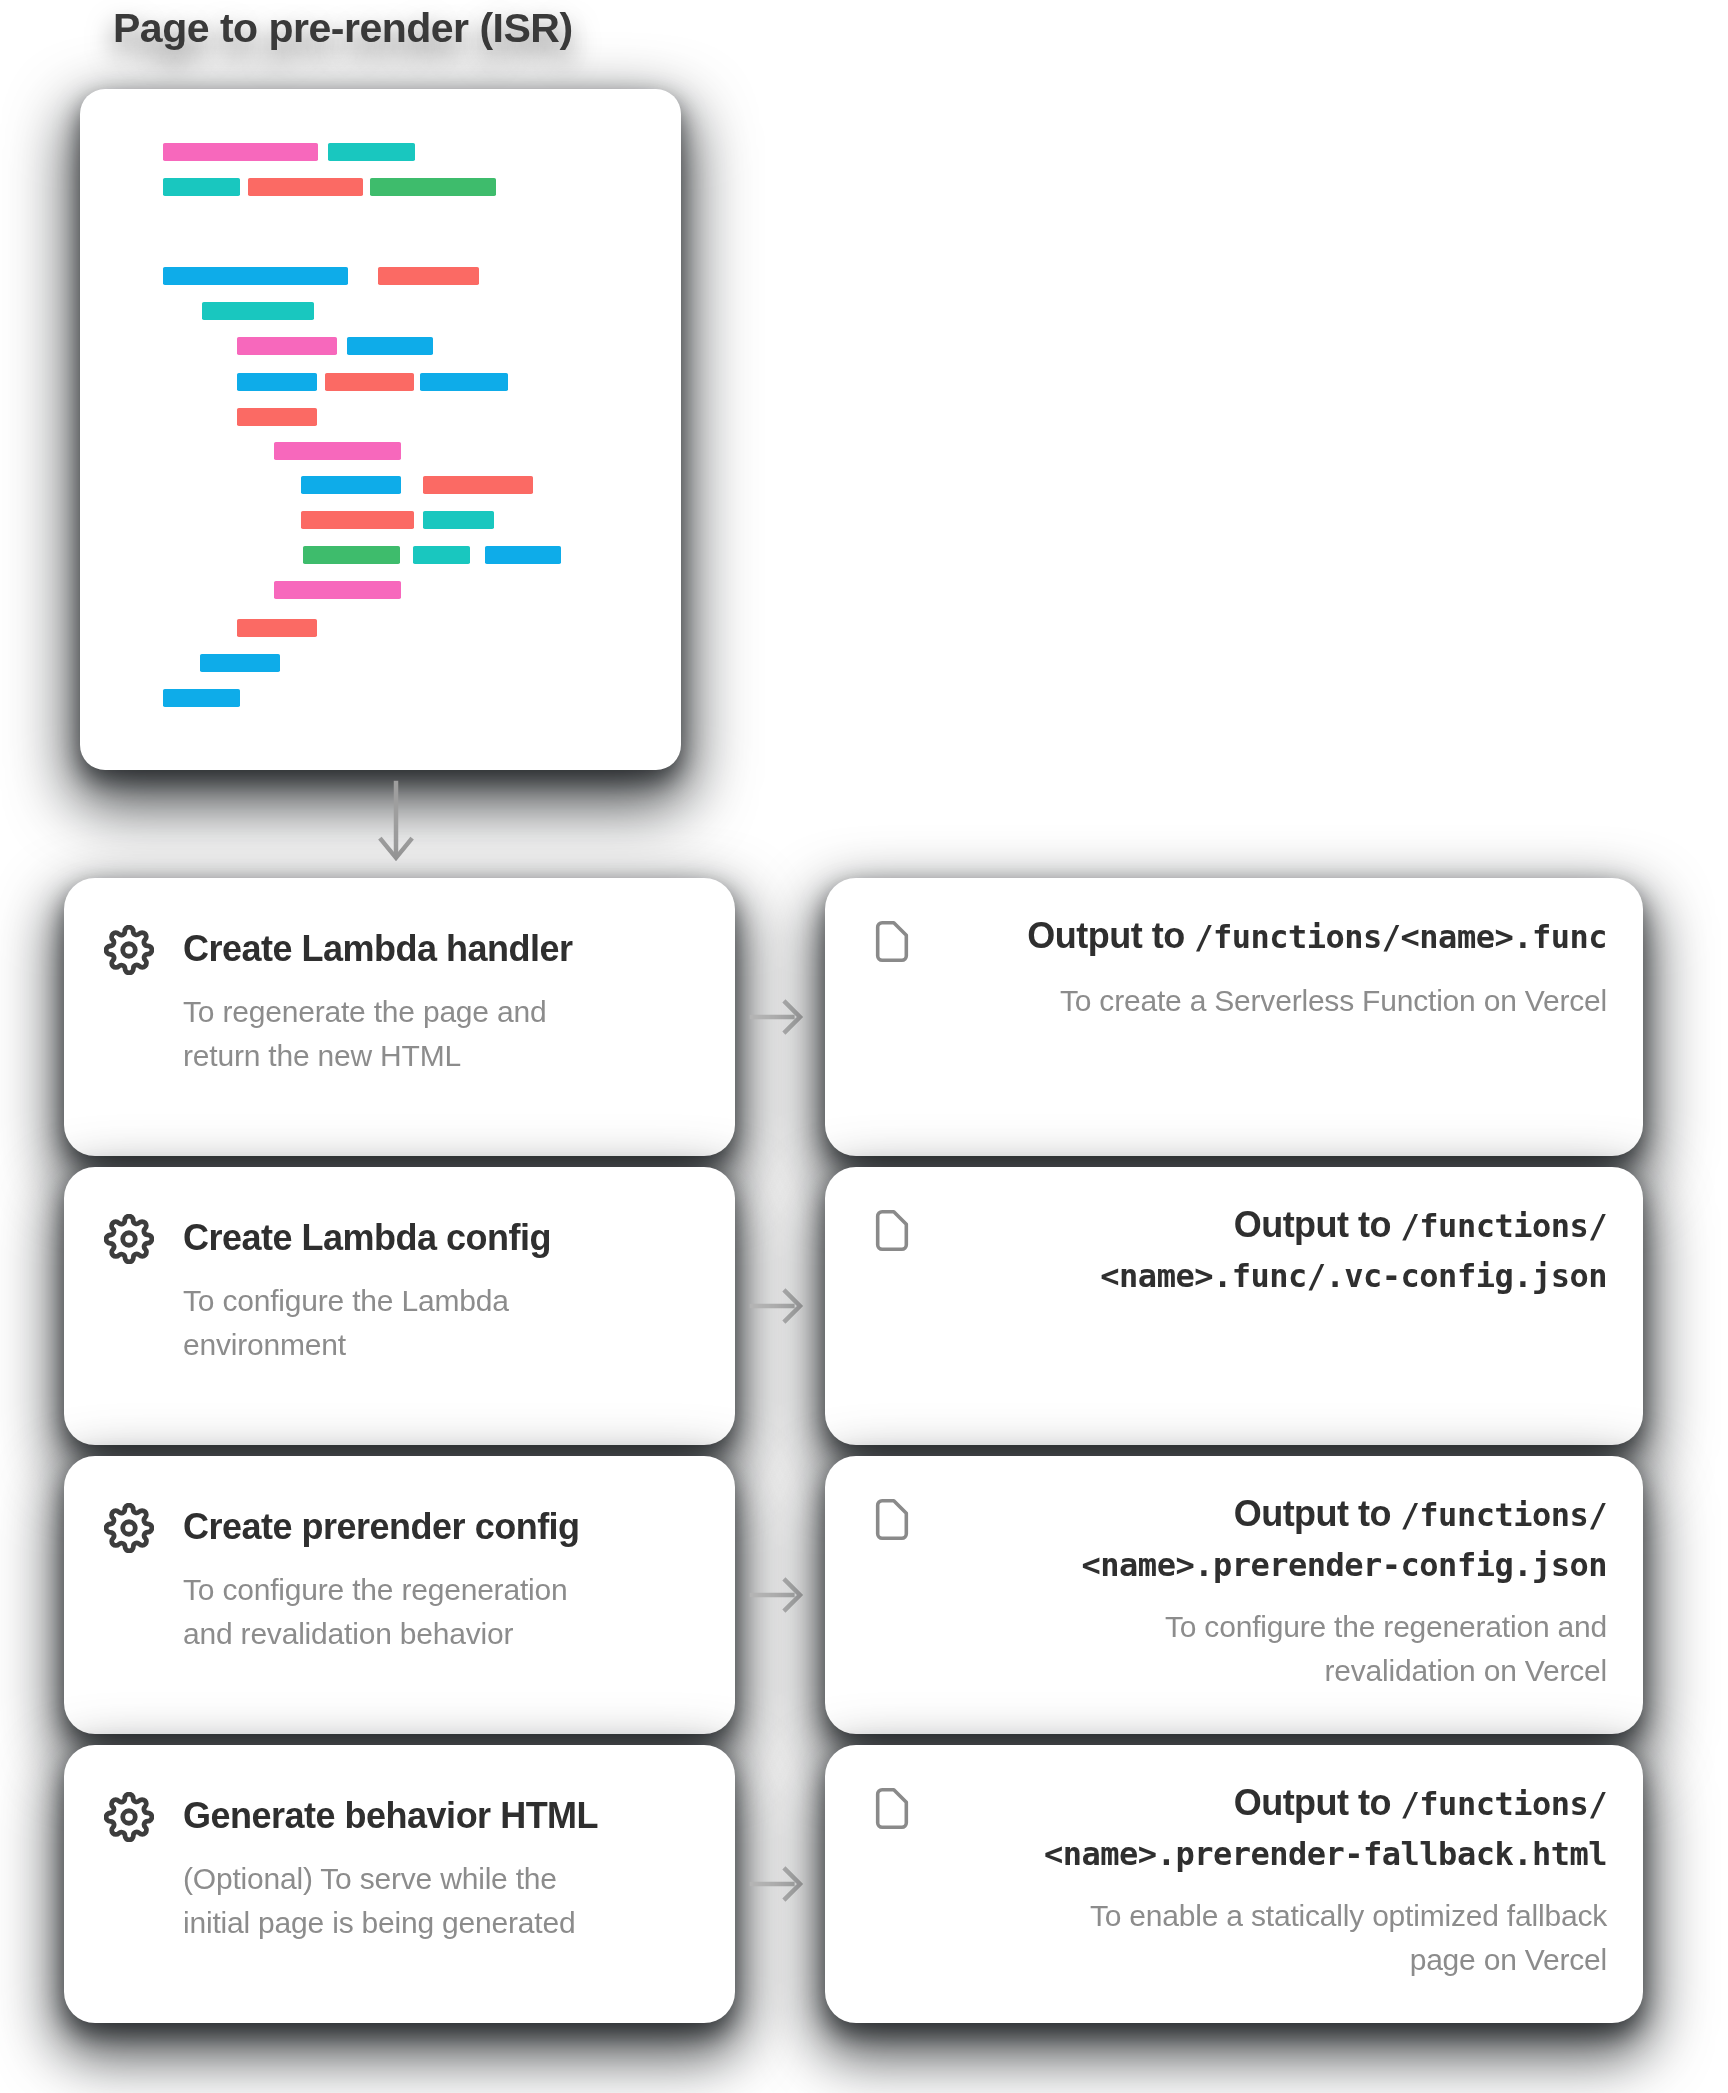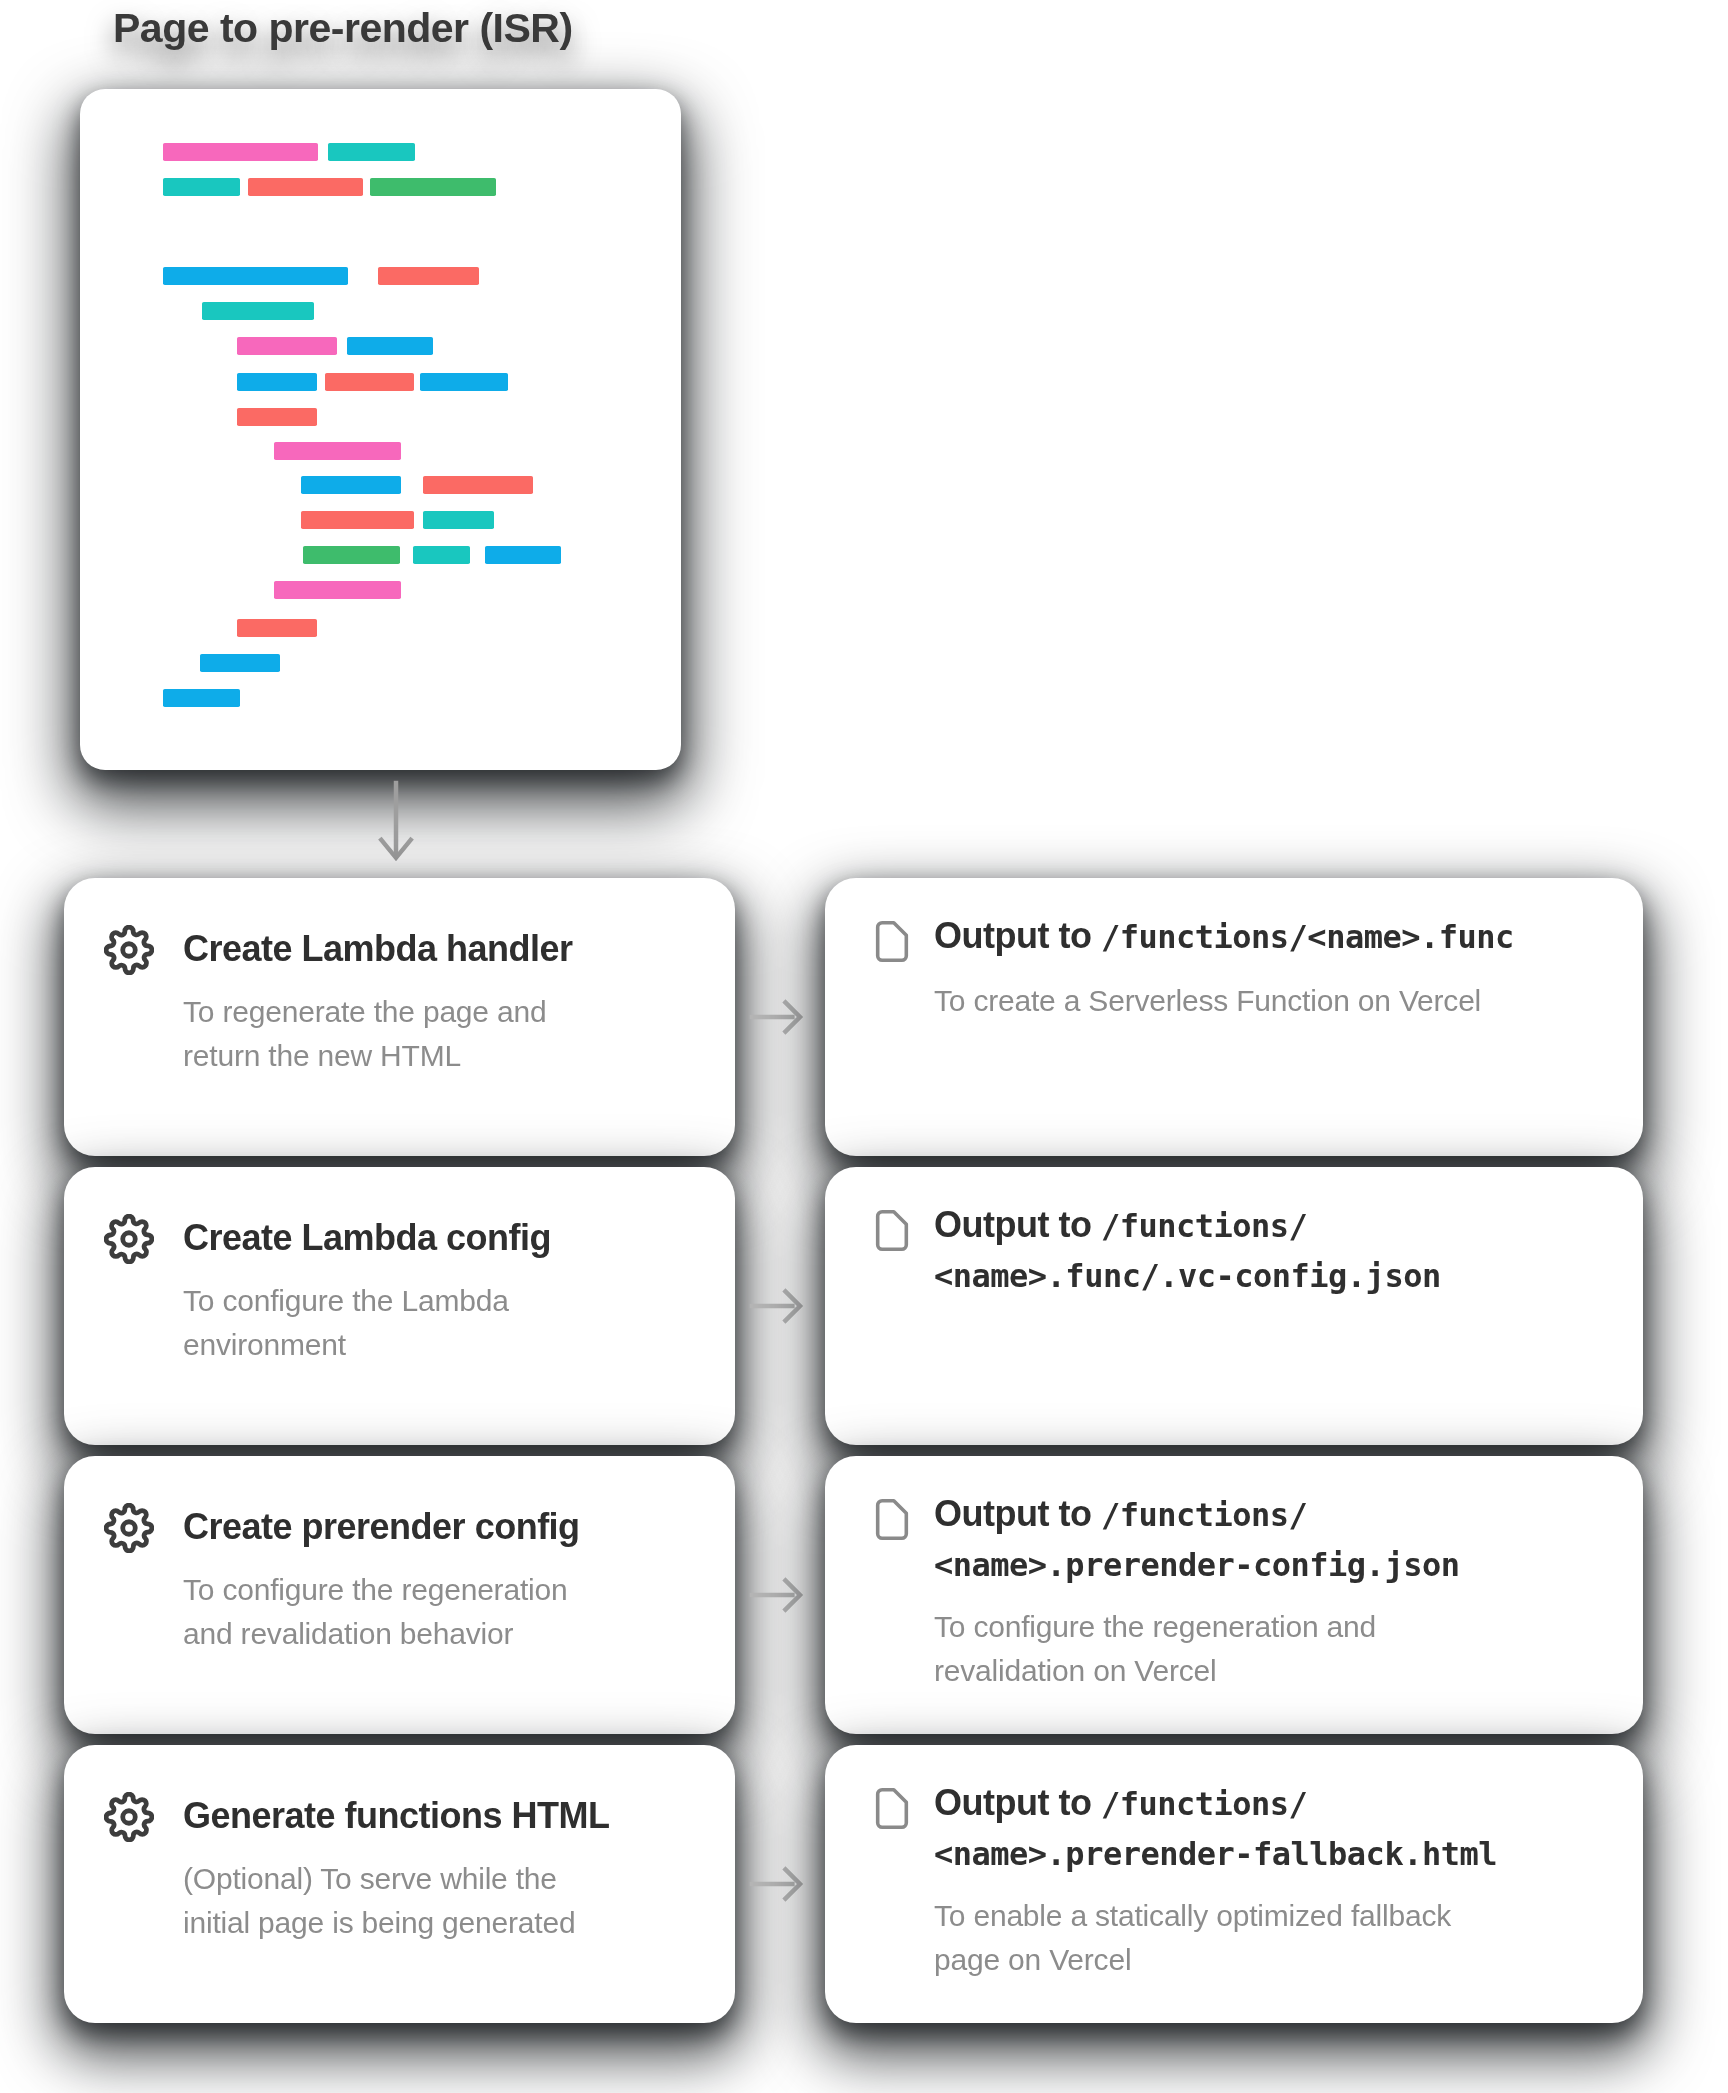--- a/index.html
+++ b/index.html
@@ -20,21 +20,21 @@
   }
   .code-bar{position:absolute;height:18px;border-radius:1.8px;}
   .down-arrow{position:absolute;left:369px;top:779px;}
   .flow-row{position:absolute;left:64px;width:1588px;height:278px;}
   .card{
     position:absolute;top:0;height:278px;background:#ffffff;border-radius:31px;
     box-shadow:0 10.8px 23.4px rgba(6,10,12,0.55),0 25px 58px 7.2px rgba(6,10,12,0.72);
     box-sizing:border-box;display:flex;align-items:flex-start;
   }
   .step-card{left:0;width:671px;padding:49px 32px 0 40px;}
-  .out-card{left:761px;width:818px;padding:31px 36px 0 50px;}
+  .out-card{left:761px;width:818px;padding:31px 36px 0 50px;text-align:right;}
   .icon{flex:0 0 auto;}
   .gear-wrap{margin-right:29px;margin-top:-1.8px;}
   .file-wrap{margin-right:25px;margin-top:10.8px;}
   .card-text{flex:1 1 auto;min-width:0;}
   .step-text{max-width:455px;}
   .card-title{
     font-size:36px;font-weight:700;color:#2f2f2f;letter-spacing:-0.5px;line-height:1.2;
   }
   .out-title{
     font-size:36px;font-weight:700;color:#2f2f2f;letter-spacing:-0.5px;line-height:1.5;
@@ -195,21 +195,21 @@
 
   <div class="flow-row" style="top:1745px">
     <div class="card step-card">
       <span class="icon gear-wrap">
         <svg width="50" height="50" viewBox="0 0 24 24" fill="none" stroke="#3D3D3D" stroke-width="2.3" stroke-linecap="round" stroke-linejoin="round">
             <circle cx="12" cy="12" r="3"></circle>
             <path d="M19.4 15a1.65 1.65 0 0 0 .33 1.82l.06.06a2 2 0 0 1 0 2.83 2 2 0 0 1-2.83 0l-.06-.06a1.65 1.65 0 0 0-1.82-.33 1.65 1.65 0 0 0-1 1.51V21a2 2 0 0 1-2 2 2 2 0 0 1-2-2v-.09A1.65 1.65 0 0 0 9 19.4a1.65 1.65 0 0 0-1.82.33l-.06.06a2 2 0 0 1-2.83 0 2 2 0 0 1 0-2.83l.06-.06a1.65 1.65 0 0 0 .33-1.82 1.65 1.65 0 0 0-1.51-1H3a2 2 0 0 1-2-2 2 2 0 0 1 2-2h.09A1.65 1.65 0 0 0 4.6 9a1.65 1.65 0 0 0-.33-1.82l-.06-.06a2 2 0 0 1 0-2.83 2 2 0 0 1 2.83 0l.06.06a1.65 1.65 0 0 0 1.82.33H9a1.65 1.65 0 0 0 1-1.51V3a2 2 0 0 1 2-2 2 2 0 0 1 2 2v.09a1.65 1.65 0 0 0 1 1.51 1.65 1.65 0 0 0 1.82-.33l.06-.06a2 2 0 0 1 2.83 0 2 2 0 0 1 0 2.83l-.06.06a1.65 1.65 0 0 0-.33 1.82V9a1.65 1.65 0 0 0 1.51 1H21a2 2 0 0 1 2 2 2 2 0 0 1-2 2h-.09a1.65 1.65 0 0 0-1.51 1z"></path>
           </svg>
       </span>
       <div class="card-text step-text">
-        <div class="card-title">Generate functions HTML</div>
+        <div class="card-title">Generate behavior HTML</div>
         <div class="card-desc">(Optional) To serve while the
 initial page is being generated</div>
       </div>
     </div>
     <span class="arrow-right">
       <svg width="61" height="43" viewBox="0 0 68 48" fill="none">
         <line x1="2" y1="24" x2="52" y2="24" stroke="#B5B5B5" stroke-width="5"></line>
         <polyline points="40,6 58,24 40,42" stroke="#B5B5B5" stroke-width="5" fill="none"></polyline>
       </svg>
     </span>

